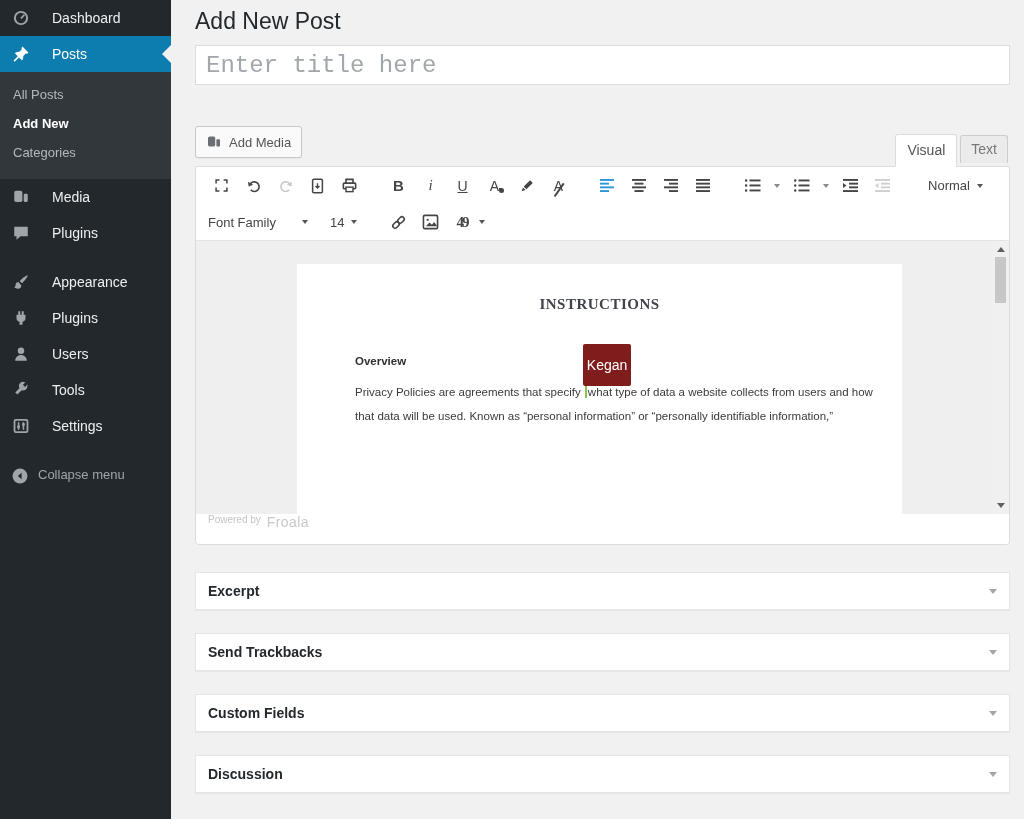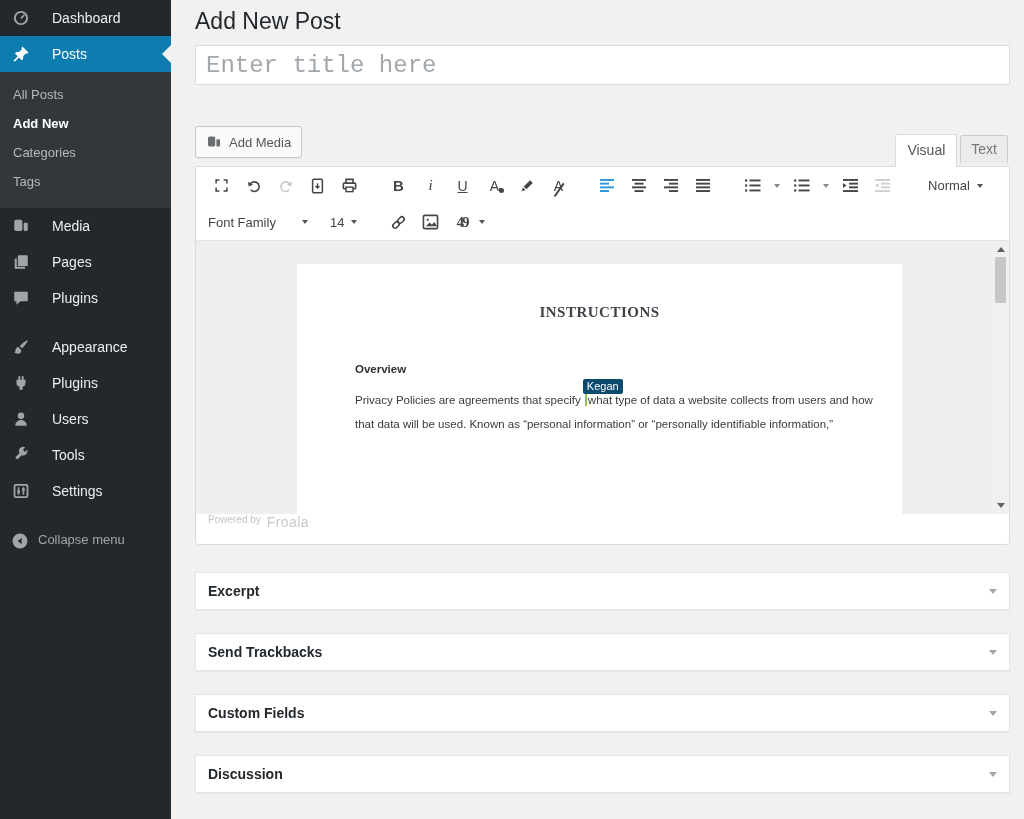--- a/index.html
+++ b/index.html
@@ -70,27 +70,27 @@
   .dd.normal{margin-left:auto;margin-right:26px}
   .dd.fontfam{width:100px;justify-content:space-between;margin-right:22px}
   .dd.fsize{margin-right:28px}
   .quote-glyph{font-family:"Liberation Serif",serif;font-weight:700;font-size:15px;letter-spacing:-2px;line-height:10px;padding-right:2px}
 
   
   .content-area{position:relative;height:273px;background:#efefef;border-top:1px solid #e4e4e4;overflow:hidden}
   .doc-page{position:absolute;left:101px;top:23px;width:605px;height:260px;background:#ffffff}
   .doc-title{margin-top:48px;text-align:center;font-family:"Liberation Serif",serif;font-weight:700;
     font-size:23px;color:#41434b;letter-spacing:.5px}
-  .doc-sub{margin-top:40px;text-align:center;font-family:"Liberation Serif",serif;font-weight:700;
+  .doc-sub{margin-top:32px;text-align:center;font-family:"Liberation Serif",serif;font-weight:700;
     font-size:15px;color:#41434b;letter-spacing:.5px}
   .doc-overview{margin:42px 10px 0 58px;font-size:11.5px;font-weight:700;color:#303030}
   .doc-para{margin:13px 8px 0 58px;font-size:11.5px;line-height:24px;color:#3a3a3a}
   .cursor{display:inline-block;position:relative;width:2px;height:13px;background:#8bc152;vertical-align:-2px;margin:0 1px}
-  .flag{position:absolute;left:-2px;bottom:12px;background:#0c4a6e;color:#fff;font-size:11px;
-    padding:2px 4px;border-radius:2px;white-space:nowrap;line-height:1}
+  .flag{position:absolute;left:-2px;bottom:12px;background:#7f1d1d;color:#fff;font-size:14px;
+    padding:14px 4px;border-radius:2px;white-space:nowrap;line-height:1}
   
   .scrollbar{position:absolute;right:0;top:0;width:17px;height:100%;background:#f0f0f0}
   .sb-up,.sb-down{position:absolute;left:4.5px;width:0;height:0;cursor:pointer}
   .sb-up{top:6px;border-left:4px solid transparent;border-right:4px solid transparent;border-bottom:5px solid #606060}
   .sb-down{bottom:6px;border-left:4px solid transparent;border-right:4px solid transparent;border-top:5px solid #606060}
   .sb-thumb{position:absolute;left:3px;top:16px;width:11px;height:46px;background:#c7c7c7;cursor:grab}
 
   
   .powered{height:30px;display:flex;align-items:flex-start;padding-left:12px;background:#fff;border-radius:0 0 4px 4px}
   .powered .pb{font-size:10px;color:#c4c4c4;margin-right:6px}
@@ -126,39 +126,29 @@
           <path d="M11.6 1.8l6.6 6.6-1.3 1.3-1.6-.3-2.7 2.7-.4 3.6-1.3 1.3-3.2-3.2L3 18.5l-1.3-1.3 4.7-4.7-3.2-3.2L4.5 8l3.6-.4 2.7-2.7-.3-1.6z"></path>
         </svg>
     </span>
     <span>Posts</span>
     <span class="notch"></span>
   </div>
   <div class="submenu">
     <div class="submenu-item">All Posts</div>
     <div class="submenu-item current">Add New</div>
     <div class="submenu-item">Categories</div>
-    <div class="submenu-item">Tags</div>
   </div>
   <div class="menu-item">
     <span class="mi">
       <svg width="18" height="18" viewBox="0 0 20 20" fill="currentColor">
           <rect x="2.5" y="3" width="9" height="12.5" rx="2"></rect>
           <rect x="13" y="6.5" width="4.5" height="9" rx="1.2"></rect>
         </svg>
     </span>
     <span>Media</span>
-  </div>
-  <div class="menu-item">
-    <span class="mi">
-      <svg width="18" height="18" viewBox="0 0 20 20" fill="currentColor">
-          <rect x="6.5" y="2.5" width="11" height="12" rx="1"></rect>
-          <path d="M3 6v11.5h11.5v-2.3H5.3V6z"></path>
-        </svg>
-    </span>
-    <span>Pages</span>
   </div>
   <div class="menu-item">
     <span class="mi">
       <svg width="18" height="18" viewBox="0 0 20 20" fill="currentColor">
           <path d="M2.5 3h15v10.5H9.5L5 17.5v-4H2.5z"></path>
         </svg>
     </span>
     <span>Plugins</span>
   </div>
   <div class="menu-gap"></div>

